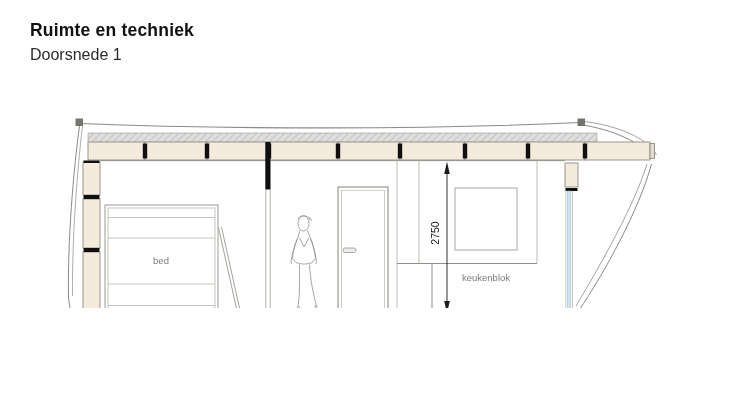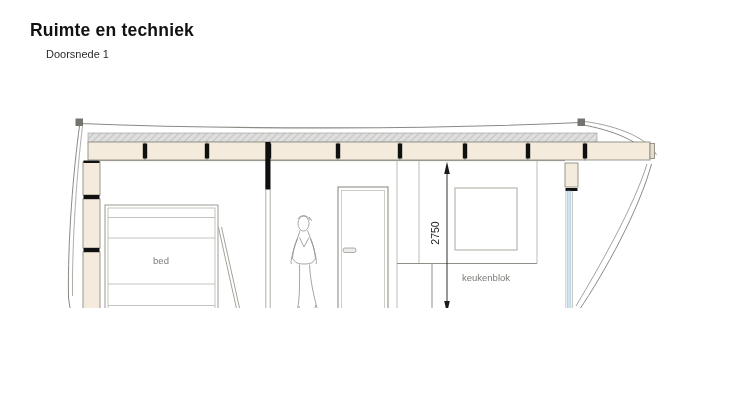--- a/index.html
+++ b/index.html
@@ -1,20 +1,20 @@
 <!DOCTYPE html>
 <html><head>
 <meta charset="utf-8">
 <style>
   html,body{margin:0;padding:0;background:#ffffff;}
   #page{position:relative;width:751px;height:308px;background:#fff;overflow:hidden;
         font-family:"Liberation Sans",sans-serif;}
   #hdr{position:absolute;left:30px;top:20px;}
   #hdr h1{margin:0;font-size:17.5px;font-weight:bold;color:#111;letter-spacing:.2px;}
-  .sub{font-size:11px;color:#2b2b2b;line-height:15px;margin-top:6px;margin-left:16px;}
+  .sub{font-size:16px;color:#2b2b2b;line-height:15px;margin-top:6px;}
   svg{position:absolute;left:0;top:0;}
   svg text{font-family:"Liberation Sans",sans-serif;}
 </style>
 </head>
 <body>
 
 <div id="page">
 
   <div id="hdr">
     <h1>Ruimte en techniek</h1>

